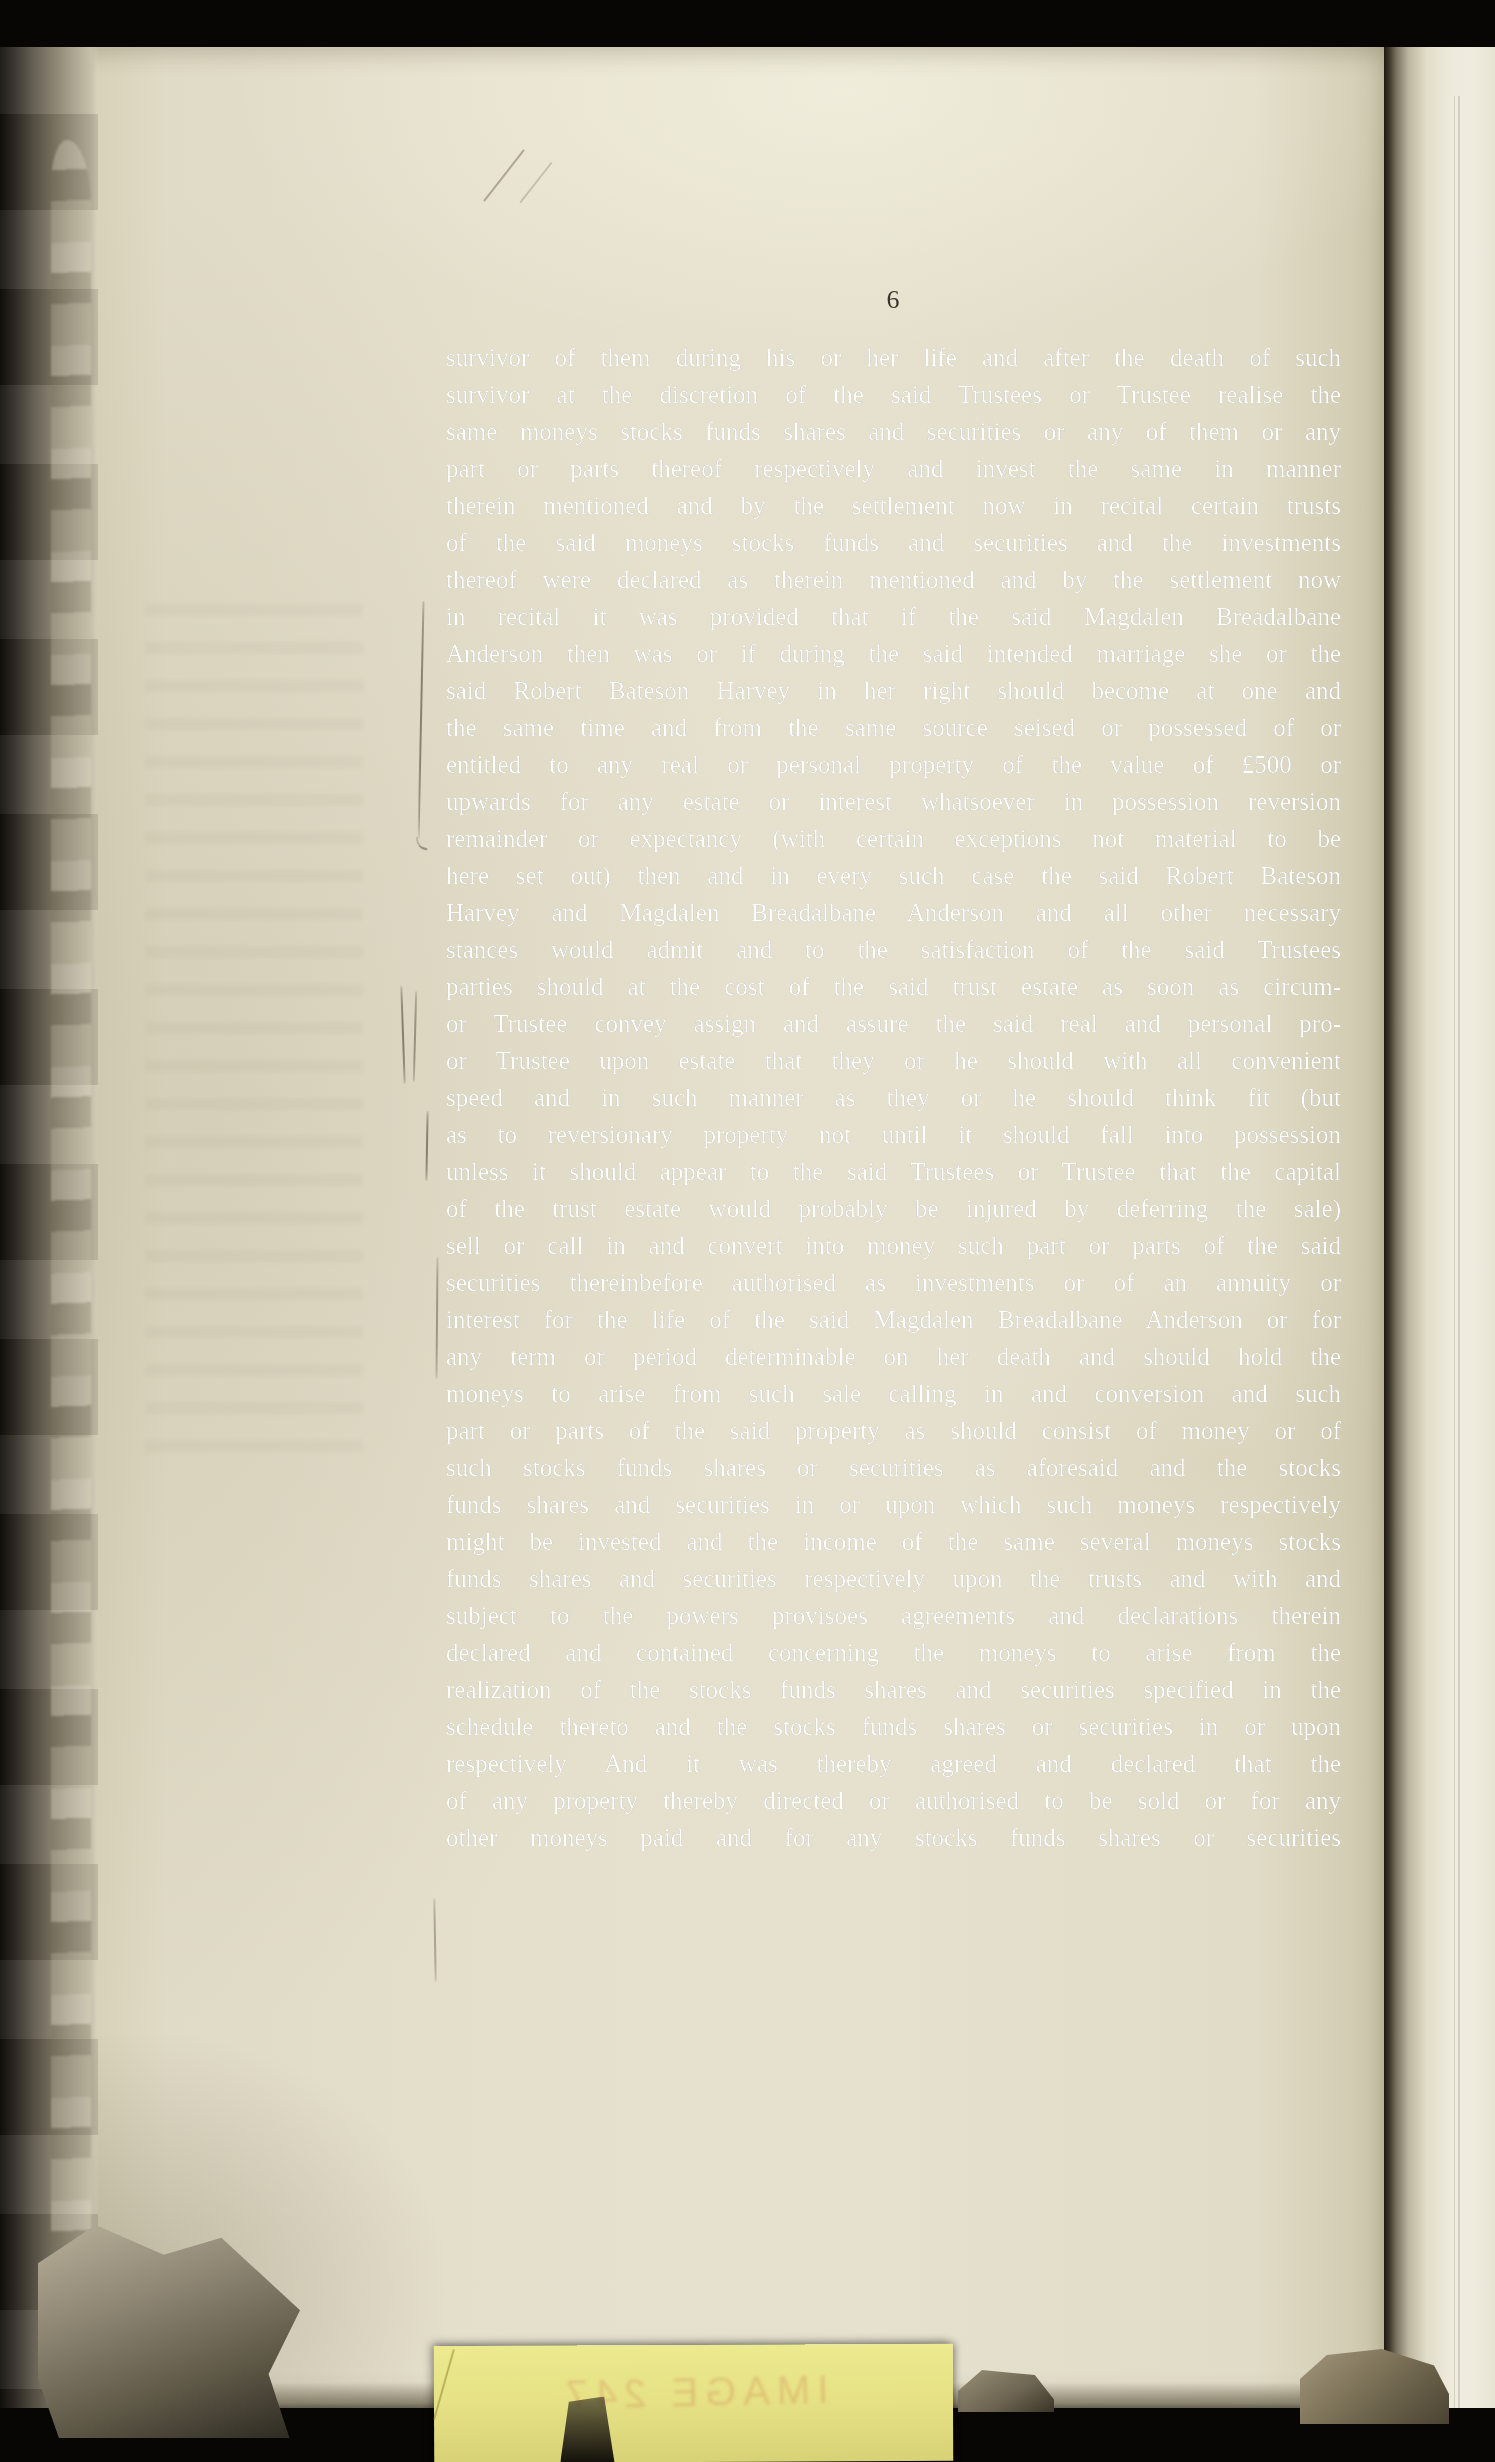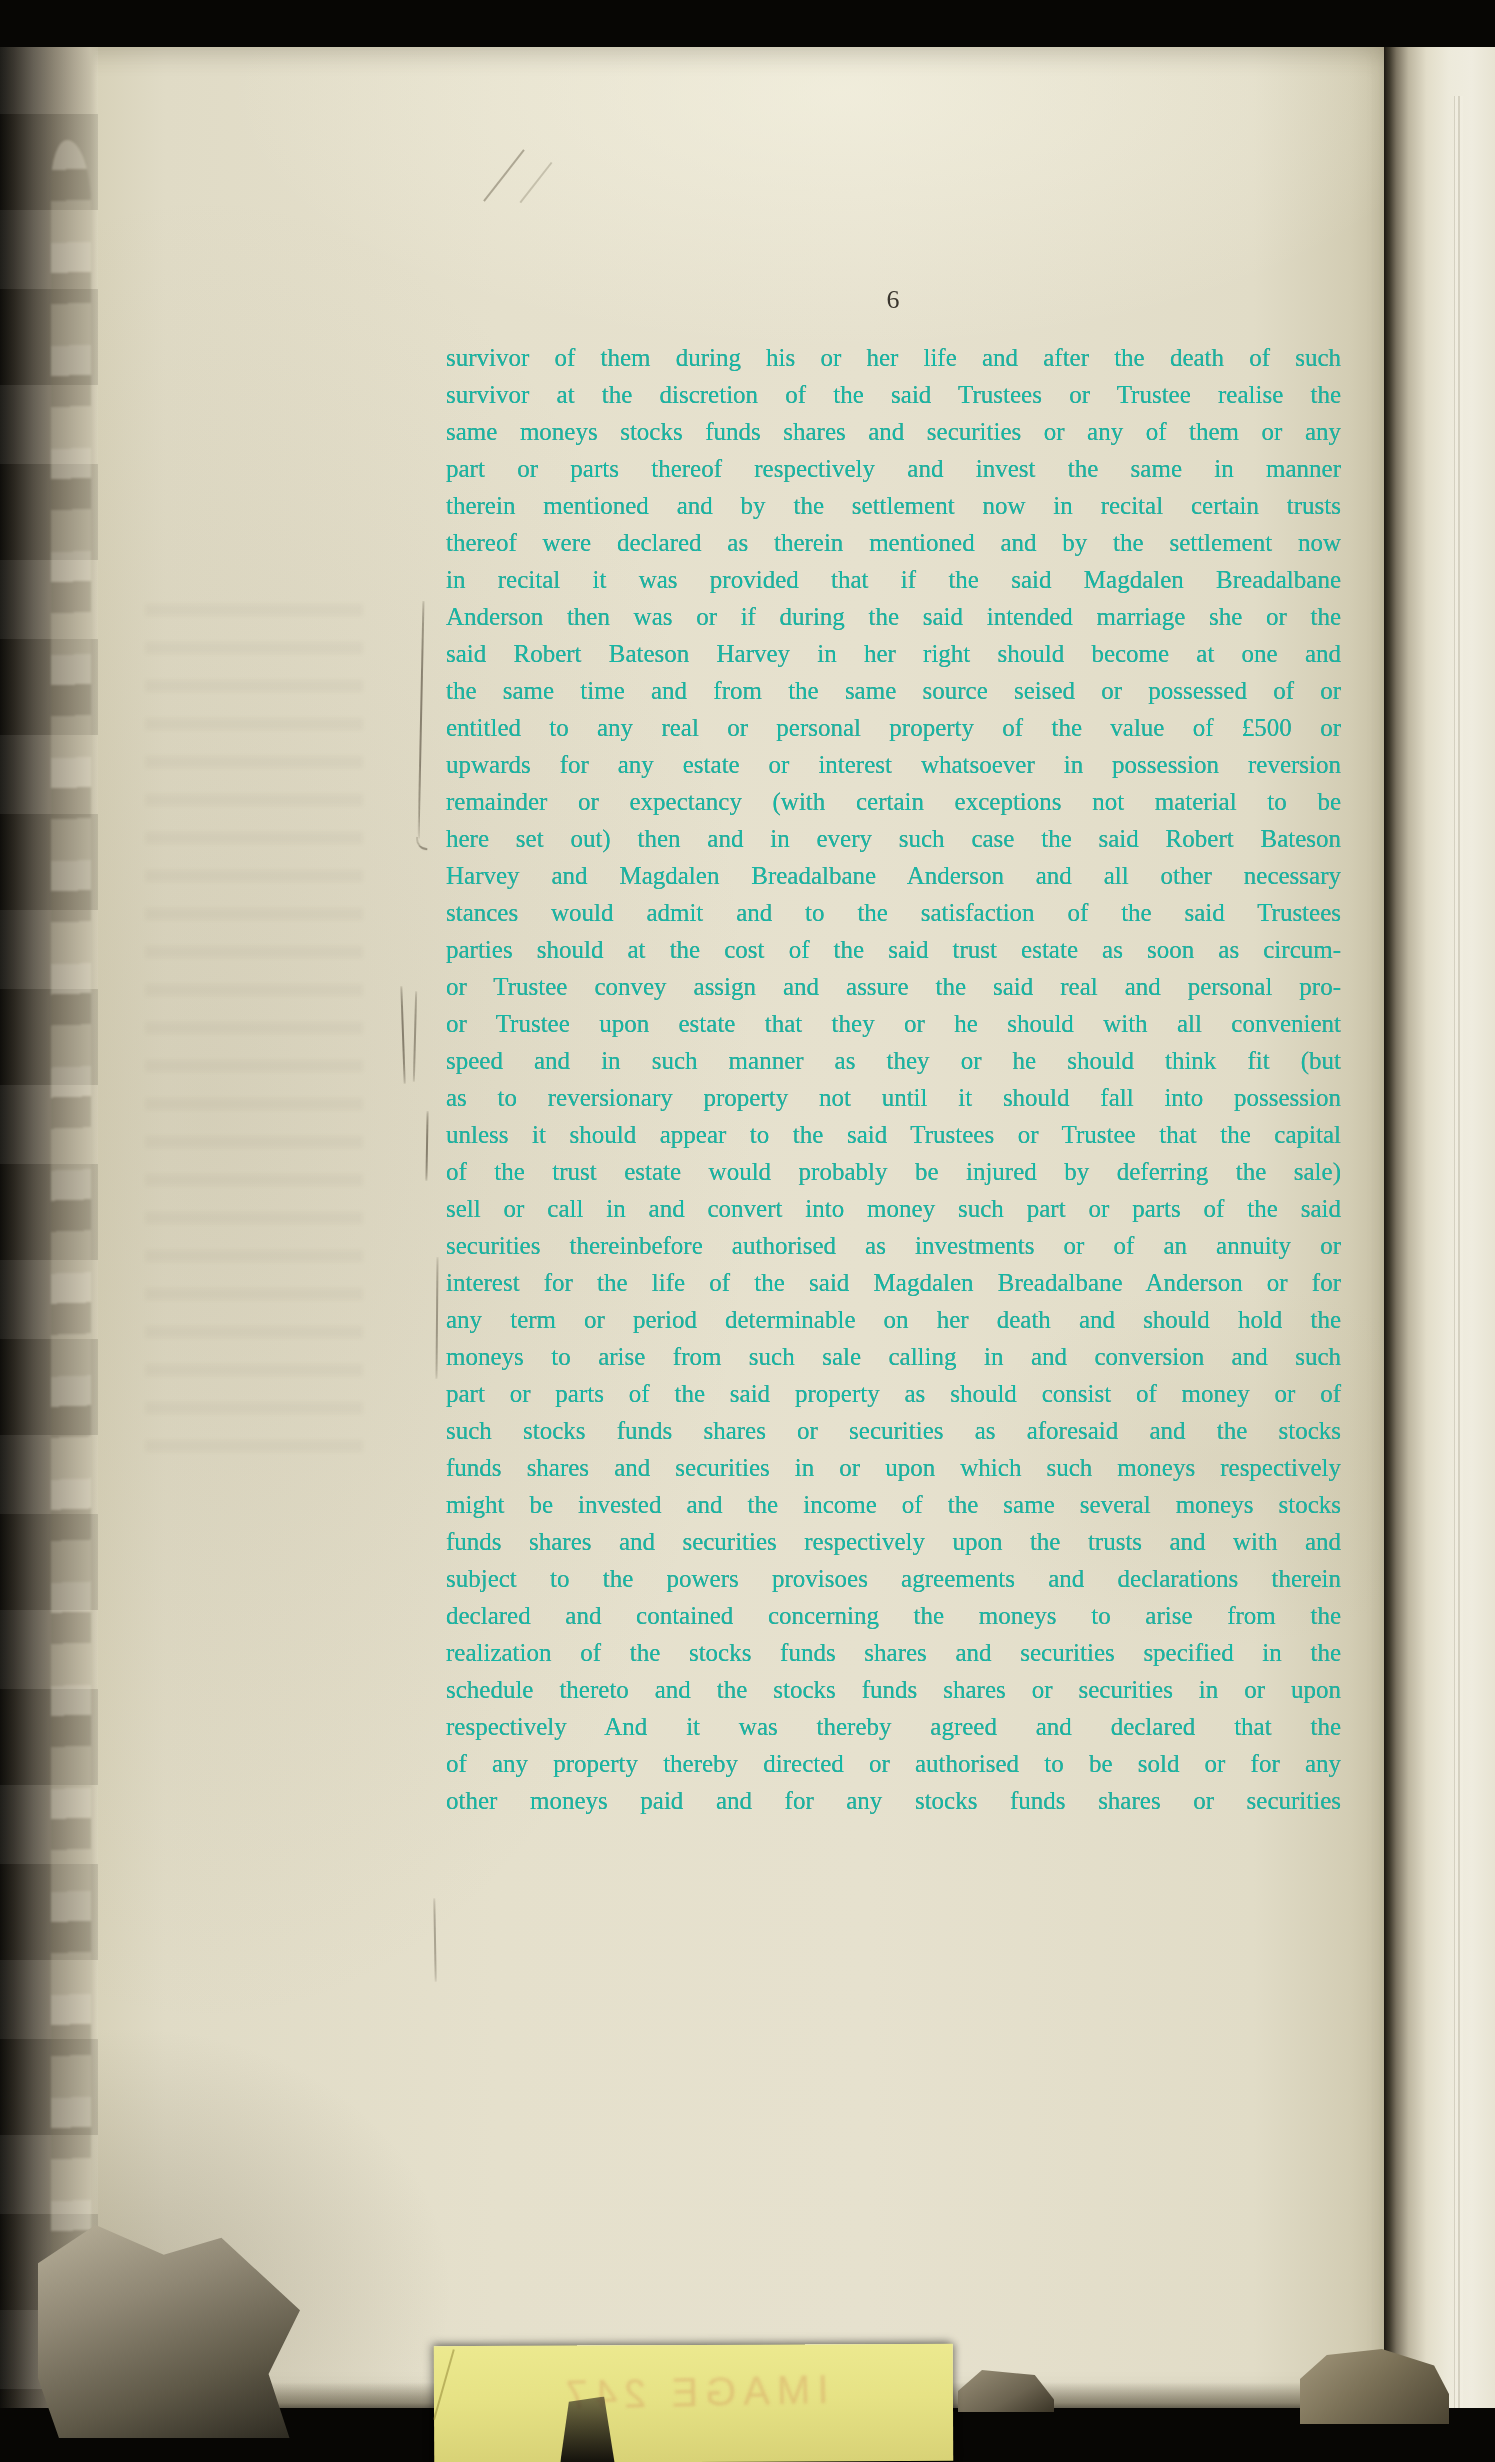--- a/index.html
+++ b/index.html
@@ -75,21 +75,21 @@
     filter: blur(2.2px); opacity:.55;
   }
   
   .page-number {
     position:absolute; left:446px; top:285px; width:895px; z-index:4;
     text-align:center; font-size:26px; color:#3a362e; letter-spacing:0.9px;
   }
   
   .text-block {
     position:absolute; left:446px; top:339px; width:895px; z-index:4;
-    font-size:25px; line-height:37px; color:#14b8a6;
+    font-size:25px; line-height:37px; color:#ffffff;
     text-shadow: 0 0 0.6px rgba(46,42,32,0.55);
   }
   .line { text-align:justify; text-align-last:justify; }
   
   .mark { position:absolute; z-index:5; border-left:2.2px solid rgba(74,66,50,0.58); border-radius:45%; filter:blur(0.3px); }
   .mark.m1 { left:420px; top:601px;  height:238px; transform:rotate(1.2deg); border-bottom-left-radius:70%; }
   .mark.m1::after { content:""; position:absolute; left:-3.5px; bottom:-10.5px; width:10.5px; height:10.5px;
                     border-bottom:2.2px solid rgba(74,66,50,0.5); border-left:1.7px solid rgba(74,66,50,0.4); border-radius:0 0 0 90%; }
   .mark.m2a { left:402px; top:986px; height:98px; transform:rotate(-2deg); }
   .mark.m2b { left:414px; top:991px; height:91px; transform:rotate(1.5deg); opacity:.8; }
@@ -137,20 +137,21 @@
   </div>
 
   <div class="page-number">6</div>
 
   <div class="text-block">
       <div class="line">survivor of them during his or her life and after the death of such</div>
       <div class="line">survivor at the discretion of the said Trustees or Trustee realise the</div>
       <div class="line">same moneys stocks funds shares and securities or any of them or any</div>
       <div class="line">part or parts thereof respectively and invest the same in manner</div>
       <div class="line">therein mentioned and by the settlement now in recital certain trusts</div>
+      <div class="line">of the said moneys stocks funds and securities and the investments</div>
       <div class="line">thereof were declared as therein mentioned and by the settlement now</div>
       <div class="line">in recital it was provided that if the said Magdalen Breadalbane</div>
       <div class="line">Anderson then was or if during the said intended marriage she or the</div>
       <div class="line">said Robert Bateson Harvey in her right should become at one and</div>
       <div class="line">the same time and from the same source seised or possessed of or</div>
       <div class="line">entitled to any real or personal property of the value of £500 or</div>
       <div class="line">upwards for any estate or interest whatsoever in possession reversion</div>
       <div class="line">remainder or expectancy (with certain exceptions not material to be</div>
       <div class="line">here set out) then and in every such case the said Robert Bateson</div>
       <div class="line">Harvey and Magdalen Breadalbane Anderson and all other necessary</div>

